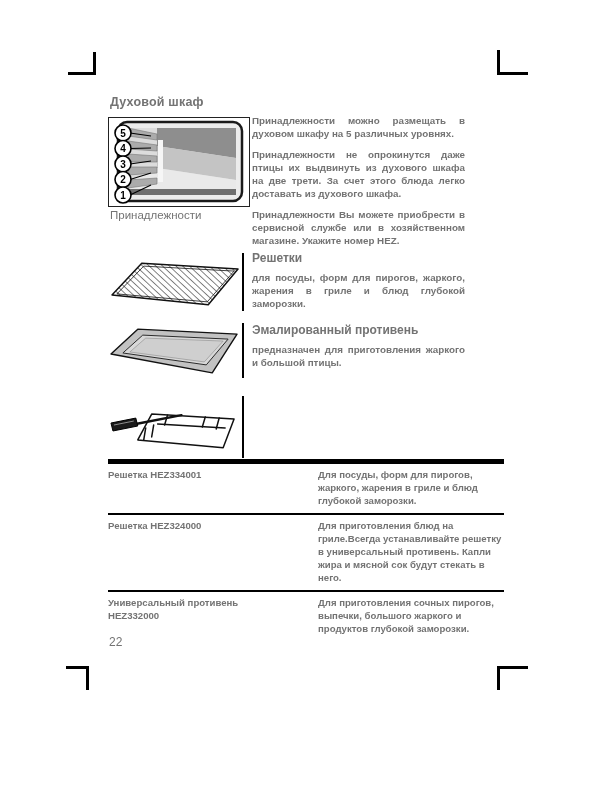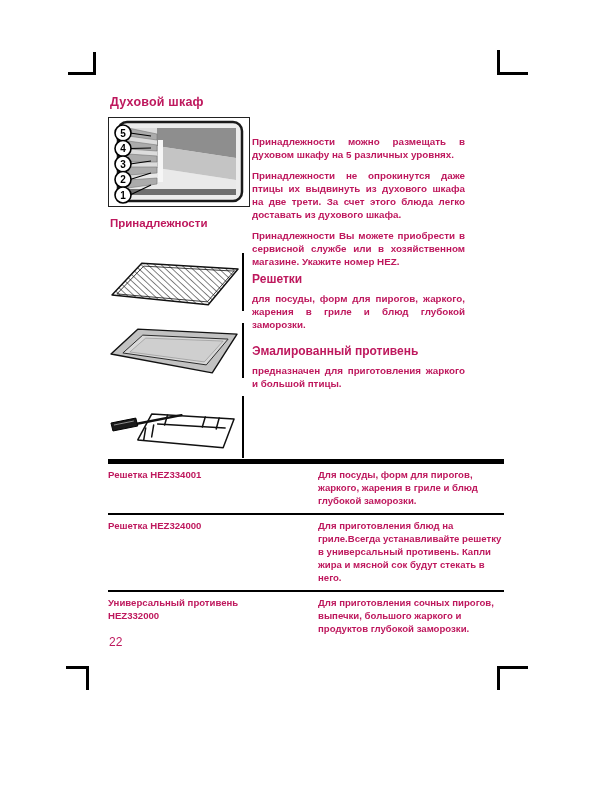--- a/index.html
+++ b/index.html
@@ -1,36 +1,36 @@
 <!DOCTYPE html>
 <html><head>
 <meta charset="utf-8">
 <style>
   html,body { margin:0; padding:0; background:#ffffff; }
   .sheet {
     position:relative; width:612px; height:792px; background:#fff;
-    font-family:"Liberation Sans", sans-serif; color:#be185d; overflow:hidden;
+    font-family:"Liberation Sans", sans-serif; color:#737373; overflow:hidden;
   }
   
   .crop { position:absolute; }
   .crop.tl { left:68px; top:52px;  width:25px; height:20px; border-right:3px solid #000; border-bottom:3px solid #000; }
   .crop.tr { left:497px; top:50px; width:28px; height:22px; border-left:3px solid #000;  border-bottom:3px solid #000; }
   .crop.bl { left:66px; top:666px; width:20px; height:21px; border-top:3px solid #000;   border-right:3px solid #000; }
   .crop.br { left:497px; top:666px; width:28px; height:21px; border-top:3px solid #000;  border-left:3px solid #000; }
 
   .abs { position:absolute; }
   .h1  { font-size:12.5px; font-weight:bold; letter-spacing:.2px; }
-  .h2  { font-size:11.5px; font-weight:bold;margin-top:8px; }
+  .h2  { font-size:11.5px; font-weight:normal; }
   .sub { font-size:12px;  font-weight:bold; margin:0 0 6px 0; }
   .body {
     font-size:9.8px; font-weight:bold; line-height:13px;
     text-align:justify; margin:0;
   }
   .body + .body { margin-top:8px; }
-  .rcol { left:252px; width:213px;margin-top:21px; }
+  .rcol { left:252px; width:213px; }
 
   .imgbox   { left:108px; border:1px solid #222; background:#fff; }
   .imgplain { left:108px; background:#fff; }
   .vsep { position:absolute; left:242px; width:2px; background:#000; }
 
   
   .tbl { left:108px; top:459px; width:396px; font-size:9.6px; font-weight:bold; line-height:13px; }
   .tbl .toprule { border-top:3px solid #000; }
   .tbl .head { padding:4px 0 5px 0; }
   .tbl .row  { display:flex; border-top:2px solid #000; padding:4px 0 6px 0;gap:22px; }

